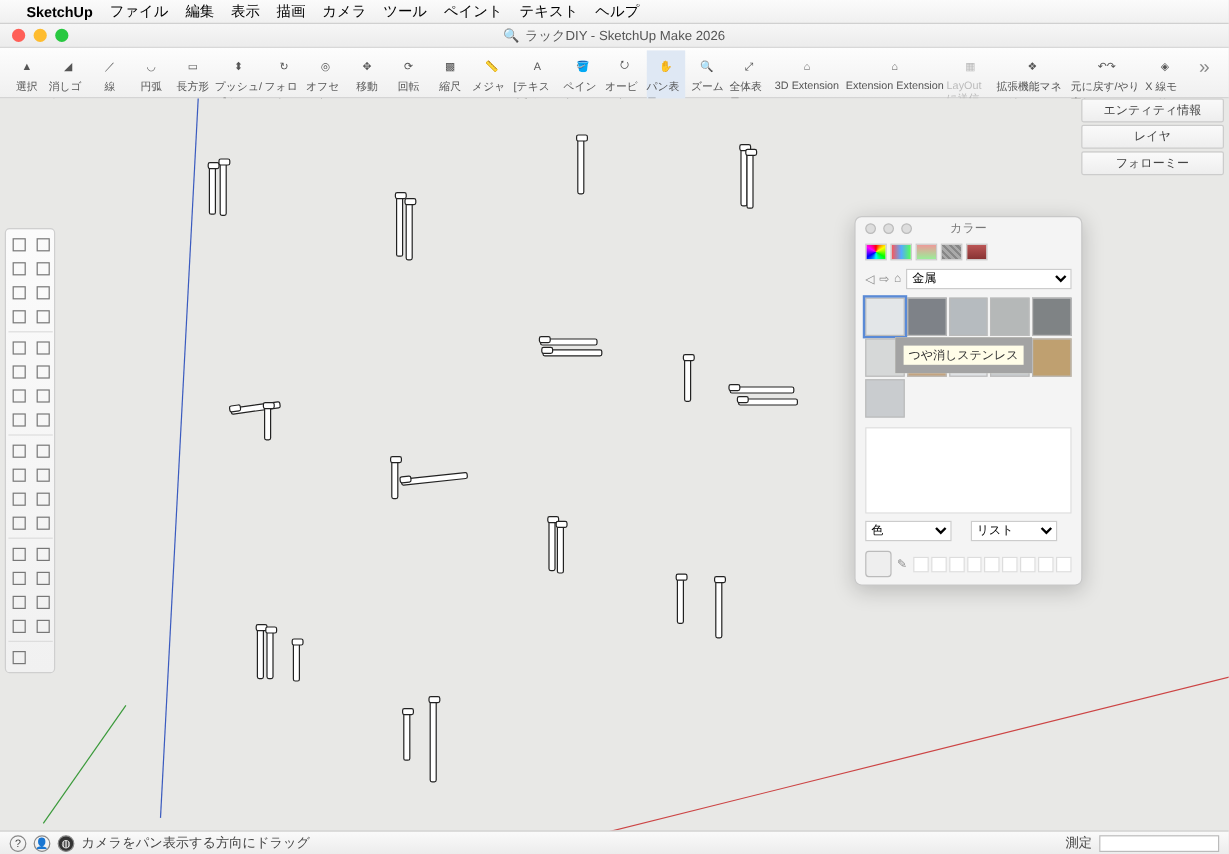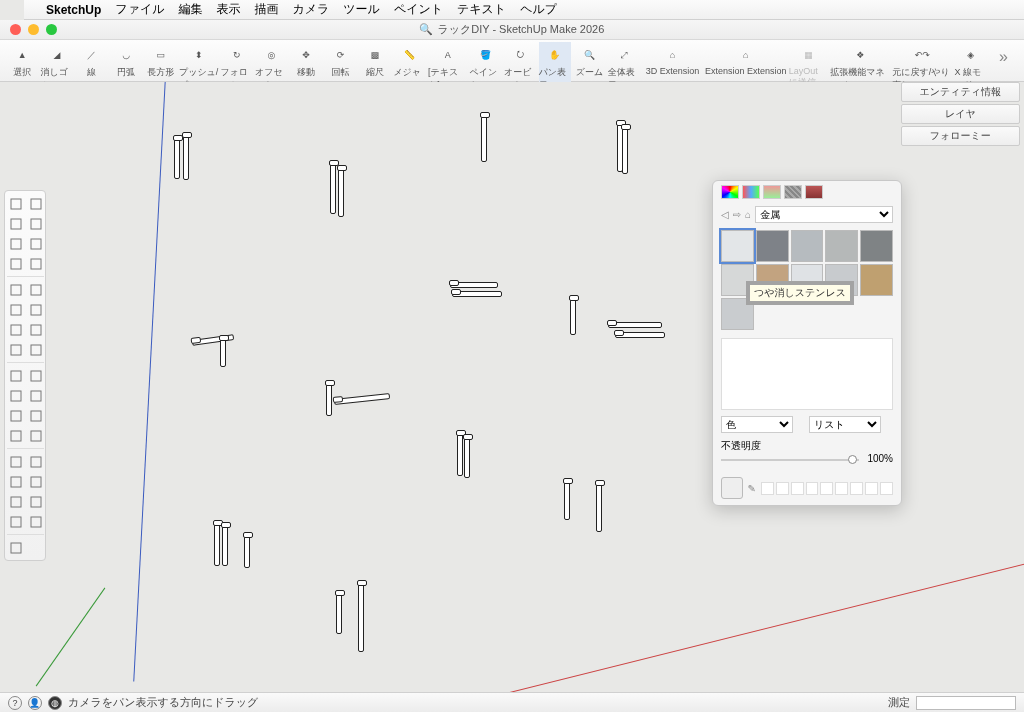--- a/index.html
+++ b/index.html
@@ -1,18 +1,18 @@
 <!DOCTYPE html>
 <html><head>
 <meta charset="utf-8">
 <style>
 * { margin: 0; padding: 0; box-sizing: border-box; font-family: -apple-system, "Helvetica Neue", Arial, sans-serif; }
 body { width: 1024px; height: 712px; background: #e8e8e6; overflow: hidden; position: relative; }
 
-.menubar { height: 20px; background: linear-gradient(#fbfbfb,#f0f0f0); display: flex; align-items: center; padding: 0 10px; font-size: 12px; border-bottom: 1px solid #d0d0d0; margin-left: 24px; }
+.menubar { height: 20px; background: linear-gradient(#fbfbfb,#f0f0f0); display: flex; align-items: center; padding: 0 10px; font-size: 12px; border-bottom: 1px solid #d0d0d0; }
 .menubar .apple { margin-right: 12px; font-size: 13px; }
 .menubar .app { font-weight: 600; margin-right: 14px; }
 .menubar .mitem { margin-right: 14px; cursor: default; }
 
 .titlebar { height: 20px; background: linear-gradient(#f6f6f6,#ececec); display:flex; align-items:center; position:relative; font-size:11px; border-bottom:1px solid #d8d8d8;}
 .traffic { display:flex; gap:7px; margin-left:10px;}
 .dot{width:11px;height:11px;border-radius:50%;}
 .dot.r{background:#ff5f57;} .dot.y{background:#febc2e;} .dot.g{background:#28c840;}
 .doctitle{position:absolute; left:50%; transform:translateX(-50%); color:#555; display:flex; align-items:center; gap:4px;}
 .doctitle .q{color:#d08a3a;}
@@ -67,21 +67,21 @@
 .cw-op{padding:4px 8px;}
 .cw-slider{position:relative;height:14px;}
 .cw-slider .track{position:absolute;top:6px;left:0;right:34px;height:2px;background:#ccc;}
 .cw-slider .thumb{position:absolute;top:2px;right:36px;width:9px;height:9px;border-radius:50%;background:#fff;border:1px solid #888;}
 .cw-slider .val{position:absolute;right:0;top:0;font-size:10px;}
 .cw-cells{display:flex;padding:6px 8px;gap:2px;align-items:center;}
 .cw-cells .big{width:22px;height:22px;border:1px solid #bbb;background:#eee;border-radius:3px;}
 .cw-cells .picker{width:14px;height:22px;display:flex;align-items:center;justify-content:center;color:#888;}
 .cw-cells .cell{width:13px;height:13px;border:1px solid #ddd;background:#fff;}
 
-.tooltip{position:absolute;background:#fffde8;border:4px solid #a3a3a3;padding:1px 4px;font-size:10px;color:#333;white-space:nowrap;}
+.tooltip{position:absolute;background:#fffde8;border:7px solid #a3a3a3;padding:1px 4px;font-size:10px;color:#333;white-space:nowrap;}
 </style>
 </head>
 <body>
 
 <div class="menubar">
   <span class="apple"></span>
   <span class="app">SketchUp</span>
   <span class="mitem">ファイル</span>
   <span class="mitem">編集</span>
   <span class="mitem">表示</span>
@@ -409,20 +409,28 @@
     </div>
     <hr>
     <div class="st">
       <svg width="14" height="14">
         <rect x="2" y="2" width="10" height="10" fill="none" stroke="#777" stroke-width="1"></rect>
       </svg>
     </div>
   </div>
 
 <div class="colorwin" style="position: absolute;">
+  <div class="cw-tb">
+    <div class="traffic">
+        <div class="dot"></div>
+        <div class="dot"></div>
+        <div class="dot"></div>
+      </div>
+    <span class="ttl">カラー</span>
+  </div>
   <div class="cw-tabs">
     <span style="background:conic-gradient(red,yellow,lime,cyan,blue,magenta,red);"></span>
     <span style="background:linear-gradient(90deg,#f55,#5af,#5f5);"></span>
     <span style="background:linear-gradient(#e99,#9e9);"></span>
     <span style="background:repeating-linear-gradient(45deg,#888 0 2px,#aaa 2px 4px);"></span>
     <span class="br"></span>
   </div>
   <div class="cw-row">
     <span style="color:#888;">◁</span>
     <span style="color:#888;">⇨</span>
@@ -441,28 +449,20 @@
       <div class="sw" style="background: rgb(200, 203, 206);"></div>
       <div class="sw" style="background: rgb(191, 160, 112);"></div>
       <div class="sw" style="background: rgb(201, 204, 207);"></div>
     </div>
 
   <div class="cw-blank"></div>
   <div class="cw-opts">
     <select><option>色</option></select>
     <select><option>リスト</option></select>
   </div>
-  <div class="cw-op">
-    <div>不透明度</div>
-    <div class="cw-slider">
-      <div class="track"></div>
-        <div class="thumb"></div>
-      <span class="val">100%</span>
-    </div>
-  </div>
   <div class="cw-cells">
     <div class="big"></div>
     <div class="picker">✎</div>
     <div class="cell"></div>
       <div class="cell"></div>
       <div class="cell"></div>
       <div class="cell"></div>
       <div class="cell"></div>
       <div class="cell"></div>
       <div class="cell"></div>

